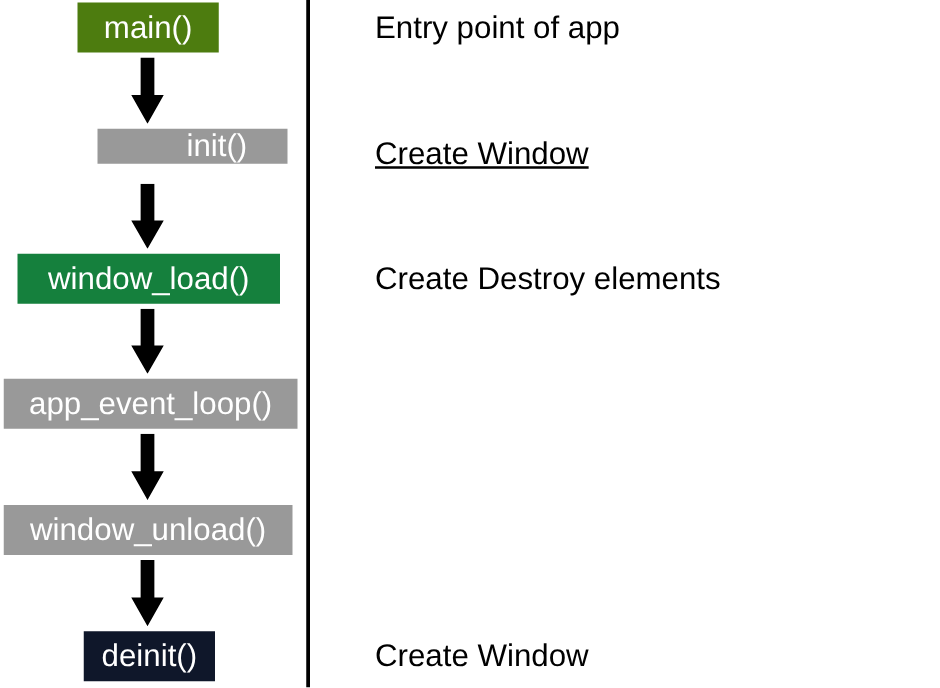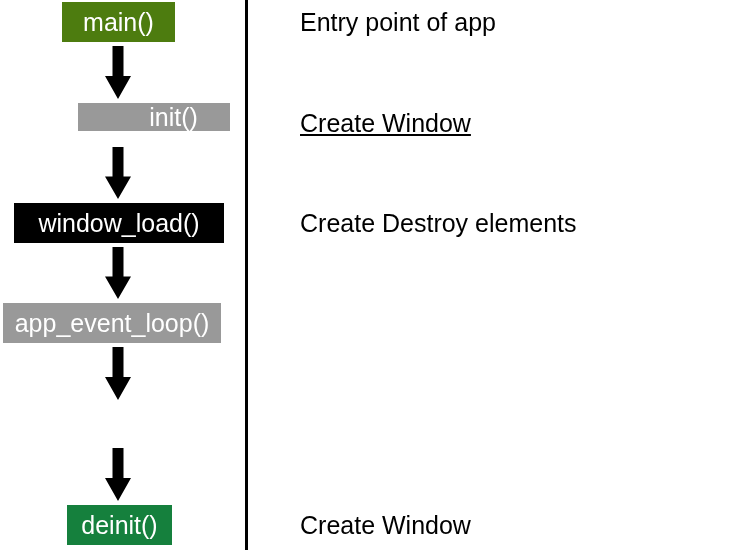--- a/index.html
+++ b/index.html
@@ -87,27 +87,30 @@
 <div id="diagram">
 
   <div class="flow-column">
 
     <div class="node-box" style="left: 62px; top: 2px; width: 113px; height: 40px; background: #4d7c0f; color: rgb(255, 255, 255);">
       <span>main()</span>
     </div>
     <div class="node-box" style="left: 78px; top: 103px; width: 113px; height: 28px; background: rgb(153, 153, 153); color: rgb(255, 255, 255); padding-left: 39px;">
       <span>init()</span>
     </div>
-    <div class="node-box" style="left: 14px; top: 203px; width: 210px; height: 40px; background: #000000; color: rgb(255, 255, 255);">
+    <div class="node-box" style="left: 14px; top: 203px; width: 210px; height: 40px; background: #15803d; color: rgb(255, 255, 255);">
       <span>window_load()</span>
     </div>
-    <div class="node-box" style="left: 3px; top: 303px; width: 218px; height: 40px; background: rgb(153, 153, 153); color: rgb(255, 255, 255);">
+    <div class="node-box" style="left: 3px; top: 303px; width: 235px; height: 40px; background: rgb(153, 153, 153); color: rgb(255, 255, 255);">
       <span>app_event_loop()</span>
     </div>
-    <div class="node-box" style="left: 67px; top: 505px; width: 105px; height: 40px; background: #15803d; color: rgb(255, 255, 255);">
+    <div class="node-box" style="left: 3px; top: 404px; width: 231px; height: 40px; background: rgb(153, 153, 153); color: rgb(255, 255, 255);">
+      <span>window_unload()</span>
+    </div>
+    <div class="node-box" style="left: 67px; top: 505px; width: 105px; height: 40px; background: #0f172a; color: rgb(255, 255, 255);">
       <span>deinit()</span>
     </div>
 
     <div class="flow-arrow" style="left: 104px; top: 46px; height: 53px;">
       <svg viewBox="0 0 28 53" preserveAspectRatio="none" aria-hidden="true">
         <polygon points="8.5,0 19.5,0 19.5,30 27,30 14,53 1,30 8.5,30" fill="#000000"></polygon>
       </svg>
     </div>
     <div class="flow-arrow" style="left: 104px; top: 147px; height: 52px;">
       <svg viewBox="0 0 28 53" preserveAspectRatio="none" aria-hidden="true">

